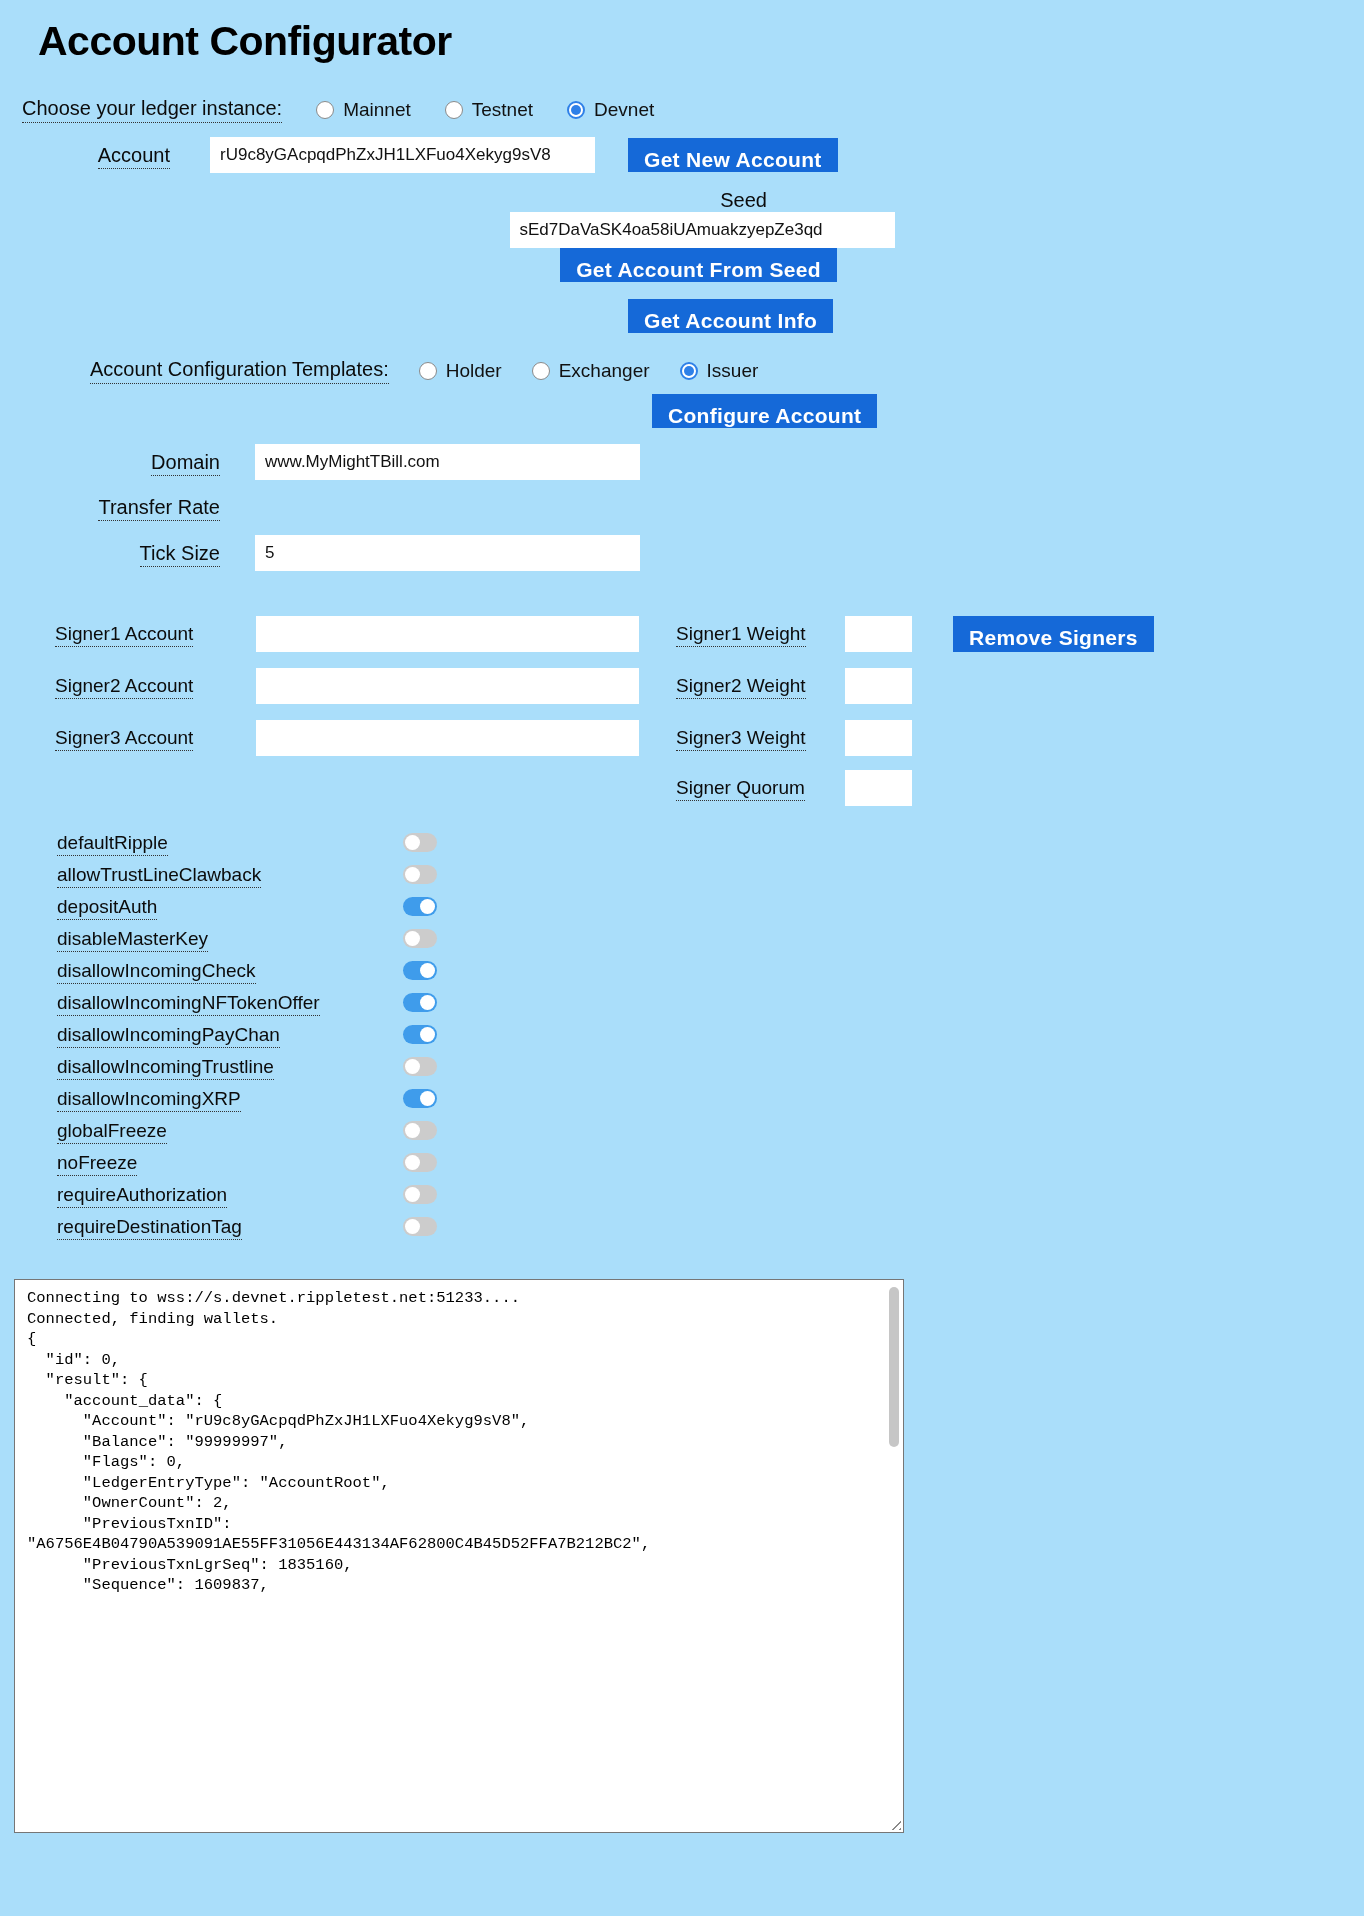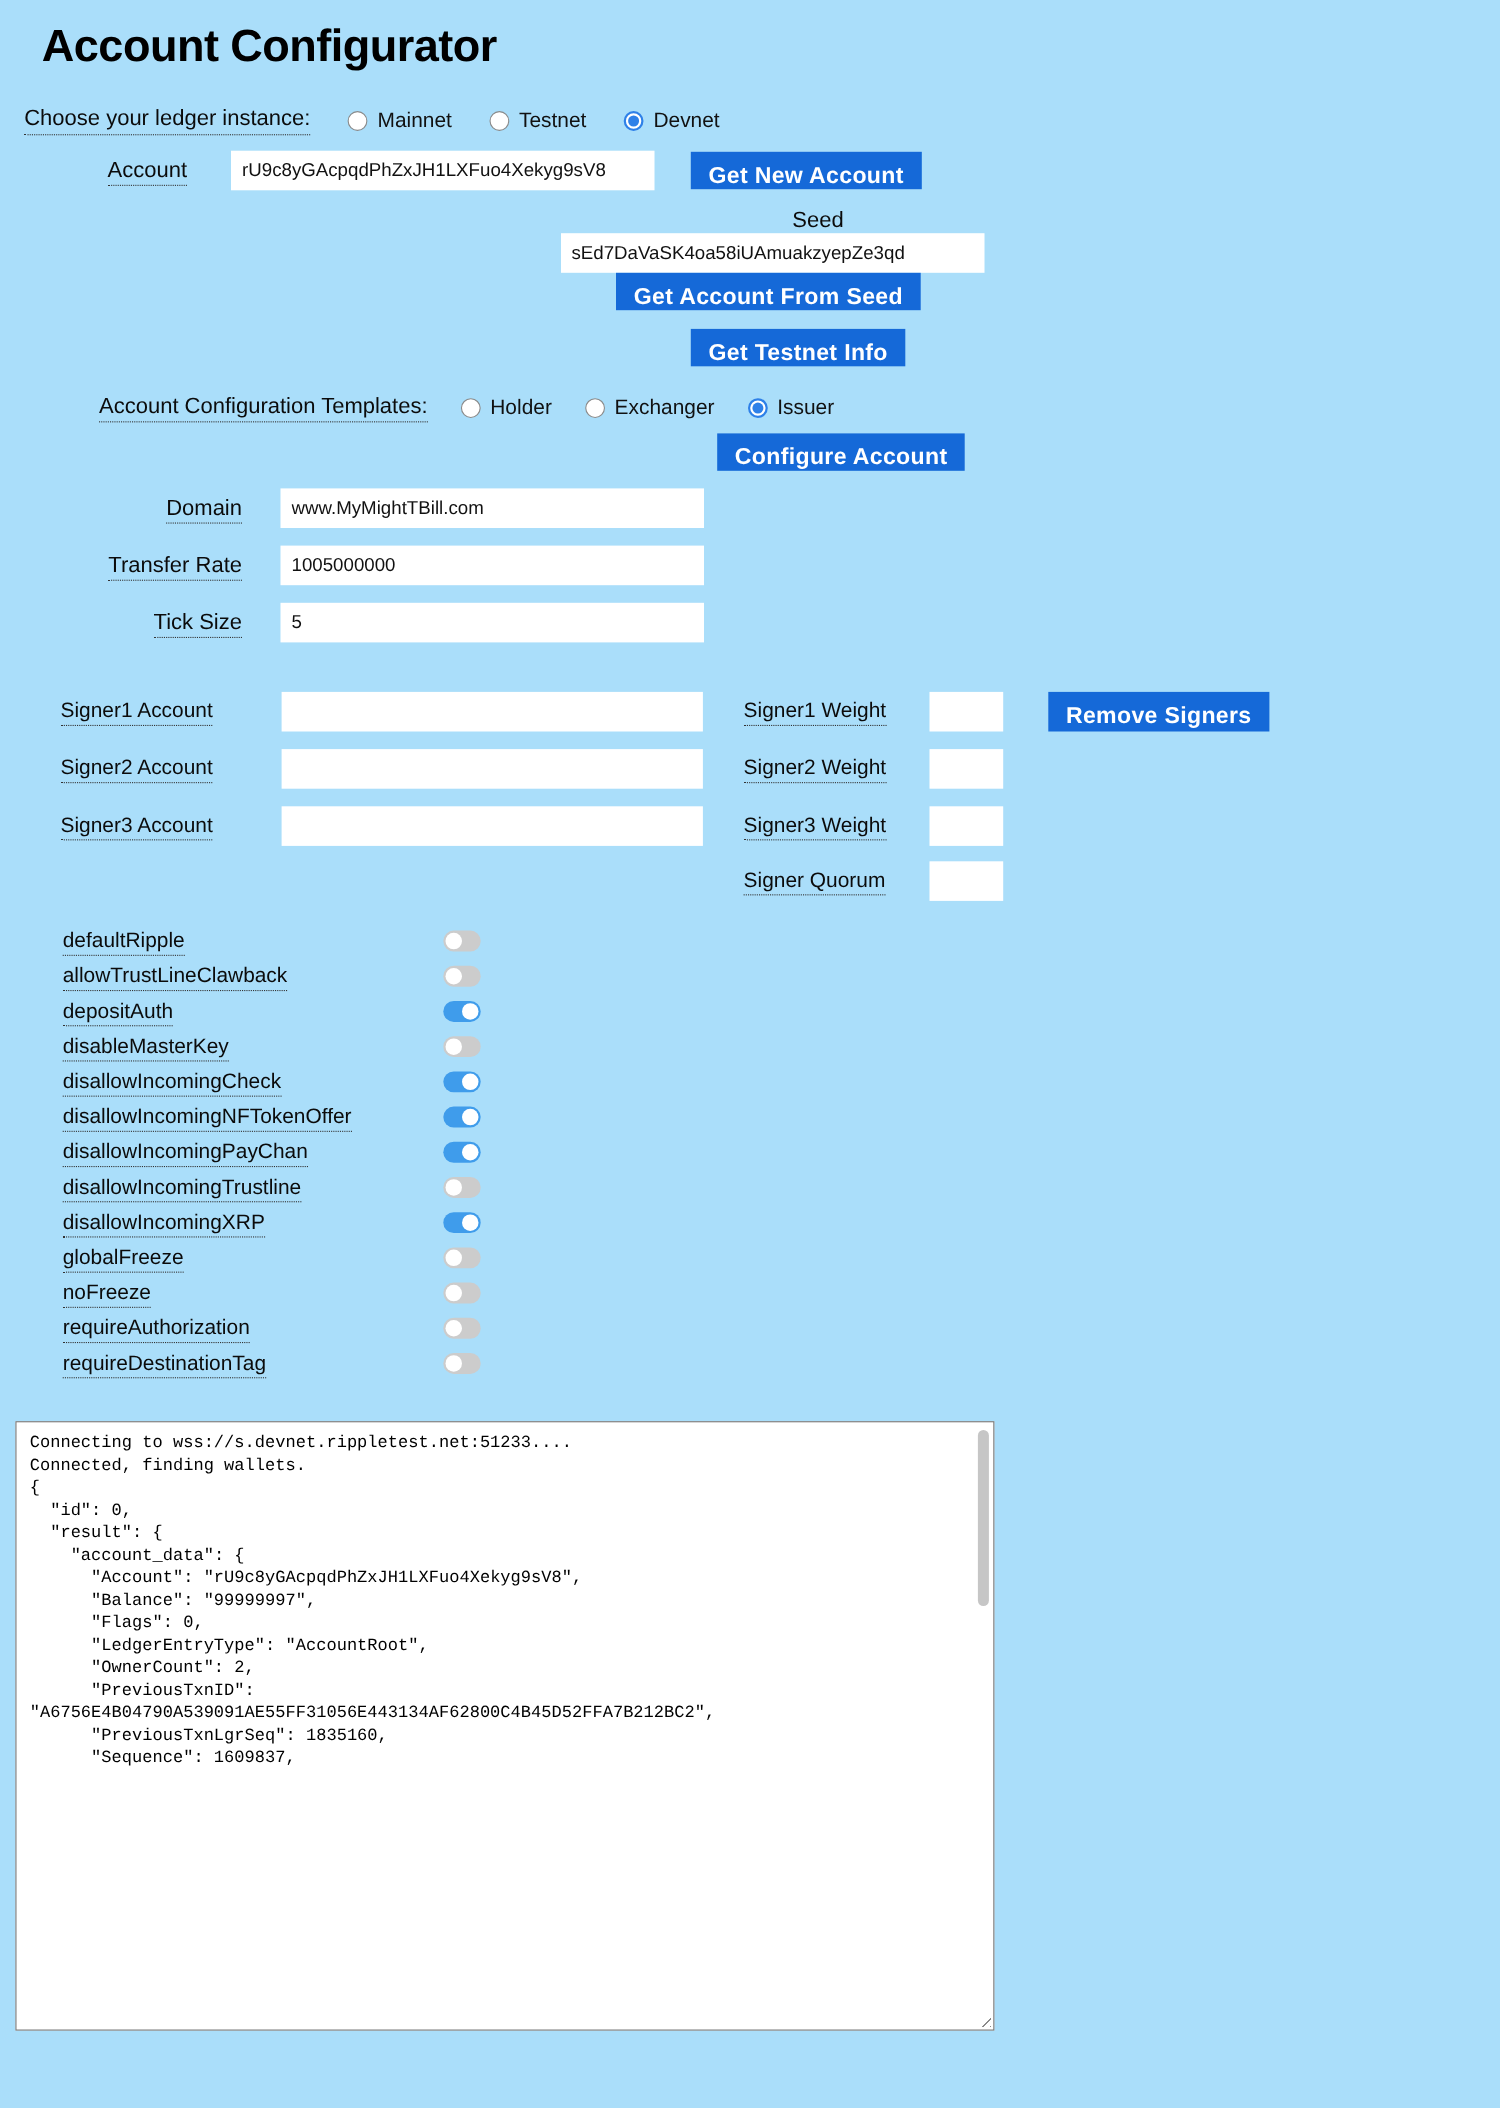--- a/index.html
+++ b/index.html
@@ -146,21 +146,21 @@
 
 <div class="row acct-row" style="margin-top:16px;flex-direction:column;">
   <div class="acct-label">
     <span class="lbl">Seed</span>
   </div>
   <input class="text wide-input" type="text" value="sEd7DaVaSK4oa58iUAmuakzyepZe3qd" style="">
   <button class="btn btn-col">Get Account From Seed</button>
 </div>
 
 <div class="row info-row">
-  <button class="btn">Get Testnet Info</button>
+  <button class="btn">Get Account Info</button>
 </div>
 
 <div class="row tpl-row">
   <span class="lbl">Account Configuration Templates:</span>
   <span class="radio-opt">
     <span class="radio"></span>
     <span class="radio-label">Holder</span>
   </span>
   <span class="radio-opt">
     <span class="radio"></span>
@@ -179,21 +179,20 @@
 <div class="row field-row">
   <div class="field-label">
     <span class="lbl">Domain</span>
   </div>
   <input class="text field-input" type="text" value="www.MyMightTBill.com" style="">
 </div>
 <div class="row field-row">
   <div class="field-label">
     <span class="lbl">Transfer Rate</span>
   </div>
-  <input class="text field-input" type="text" value="1005000000" style="">
 </div>
 <div class="row field-row">
   <div class="field-label">
     <span class="lbl">Tick Size</span>
   </div>
   <input class="text field-input" type="text" value="5" style="">
 </div>
 
 <div class="signers">
   <div class="row signer-row">

